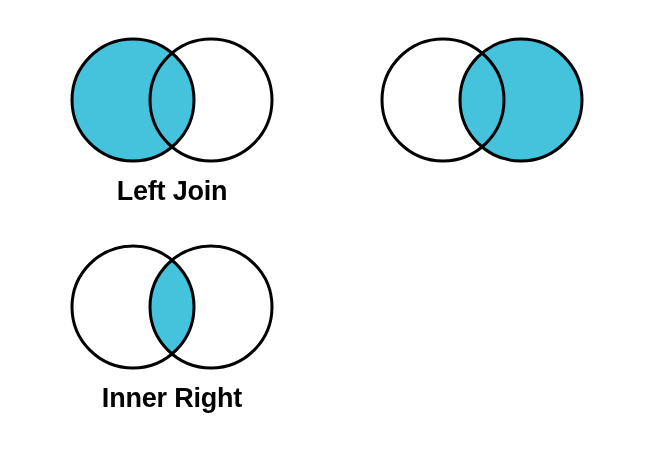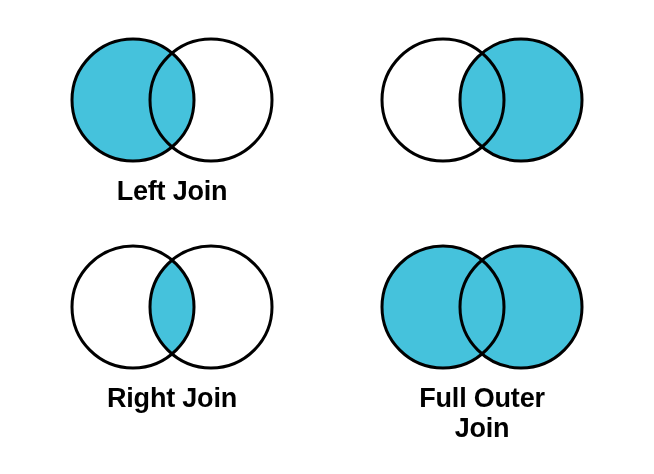--- a/index.html
+++ b/index.html
@@ -90,29 +90,17 @@
         <clipPath id="clip-right-ij">
           <circle cx="149" cy="70" r="61"></circle>
         </clipPath>
       </defs>
 
       <circle cx="71" cy="70" r="61" fill="#45c2dc" stroke="none" clip-path="url(#clip-right-ij)"></circle>
 
       <circle cx="71" cy="70" r="61" fill="none" stroke="#000000" stroke-width="3"></circle>
       <circle cx="149" cy="70" r="61" fill="none" stroke="#000000" stroke-width="3"></circle>
     </svg>
-    <div class="venn-label">Right Join</div>
+    <div class="venn-label">Inner Right</div>
   </div>
 
-  <div class="venn-cell col-right row-bottom">
-    <svg class="venn-figure" width="220" height="140" viewBox="0 0 220 140">
-
-      <circle cx="71" cy="70" r="61" fill="#45c2dc" stroke="none"></circle>
-      <circle cx="149" cy="70" r="61" fill="#45c2dc" stroke="none"></circle>
-
-      <circle cx="71" cy="70" r="61" fill="none" stroke="#000000" stroke-width="3"></circle>
-      <circle cx="149" cy="70" r="61" fill="none" stroke="#000000" stroke-width="3"></circle>
-    </svg>
-    <div class="venn-label">Full Outer
-Join</div>
-  </div>
 
 </div>
 
 </body></html>

